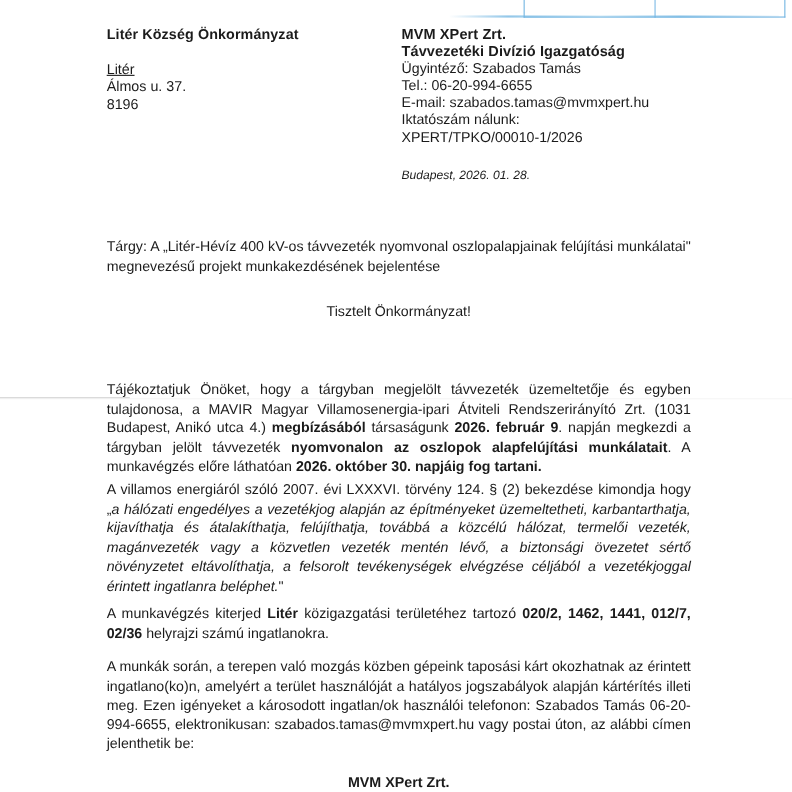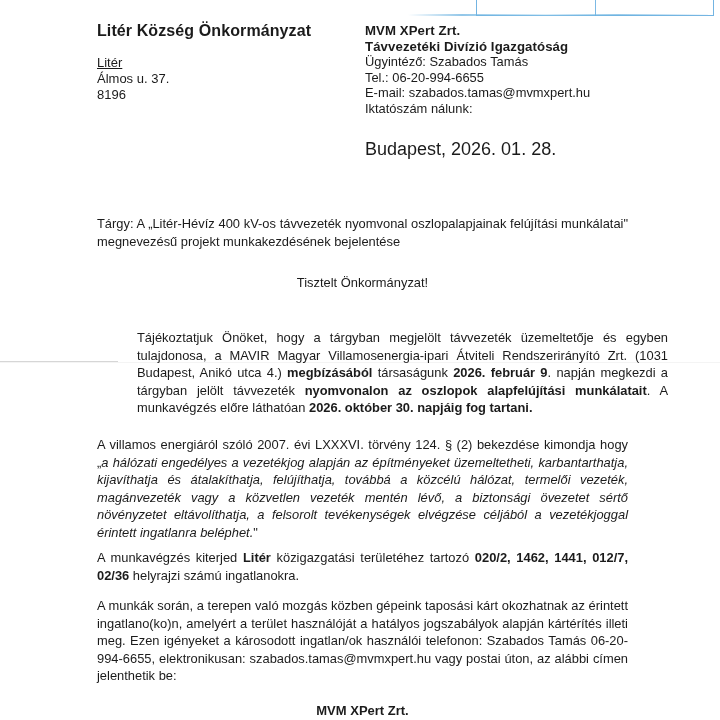--- a/index.html
+++ b/index.html
@@ -91,21 +91,21 @@
     width: 250px;
   }
   .col-right {
     position: absolute;
     left: 268px;
     top: 23px;
     width: 263px;
   }
   .recipient-name {
     font-weight: bold;
-    font-size: 16px;
+    font-size: 13px;
     line-height: 15px;
     letter-spacing: .1px;
   }
   .recipient-addr {
     margin-top: 17px;
     font-size: 13px;
     line-height: 16.2px;
   }
   .recipient-city {
     text-decoration: underline;
@@ -116,21 +116,22 @@
     font-size: 13.2px;
     line-height: 15.6px;
     letter-spacing: .1px;
   }
   .contact-block {
     font-size: 12.9px;
     line-height: 15.6px;
   }
   .date-line {
     margin-top: 22px;
-    font-size: 18px;
+    font-style: italic;
+    font-size: 11px;
   }
 
   
   .subject {
     position: absolute;
     left: 97px;
     top: 215px;
     width: 531px;
     font-size: 12.9px;
     line-height: 17.5px;
@@ -155,21 +156,21 @@
     left: 97px;
     width: 531px;
     font-size: 12.9px;
     line-height: 17.6px;
     text-align: justify;
     text-justify: inter-word;
   }
   .para b { font-weight: bold; }
   .para i { font-style: italic; }
 
-  .p-intro  { top: 329px; margin-left: 40px; }
+  .p-intro  { top: 345px; }
   .p-law    { top: 436px; }
   .p-lots   { top: 549px; }
   .p-damage { top: 597px; }
 
   .footer {
     position: absolute;
     left: 97px;
     top: 703px;
     width: 531px;
     text-align: center;
@@ -214,20 +215,21 @@
 
       <div class="col-right">
         <div class="sender-name">MVM XPert Zrt.</div>
         <div class="sender-name">Távvezetéki Divízió Igazgatóság</div>
 
         <div class="contact-block">
           <div>Ügyintéző: Szabados Tamás</div>
           <div>Tel.: 06-20-994-6655</div>
           <div>E-mail: szabados.tamas@mvmxpert.hu</div>
           <div>Iktatószám nálunk:</div>
+          <div>XPERT/TPKO/00010-1/2026</div>
         </div>
 
         <div class="date-line">Budapest, 2026. 01. 28.</div>
       </div>
 
     </div>
   </div>
 
   <div class="subject">
     <b>Tárgy:</b><span> A „Litér-Hévíz 400 kV-os távvezeték nyomvonal oszlopalapjainak felújítási munkálatai" megnevezésű projekt munkakezdésének bejelentése</span>

